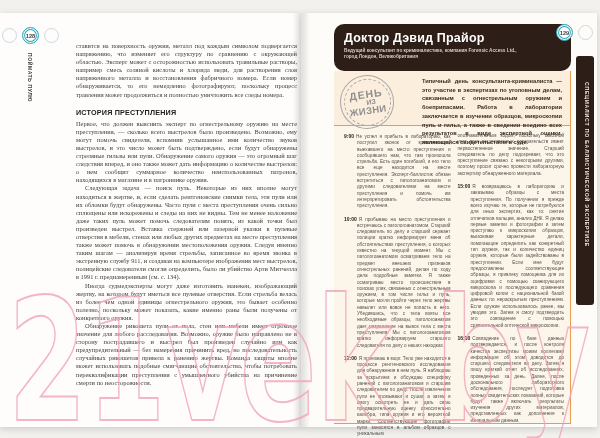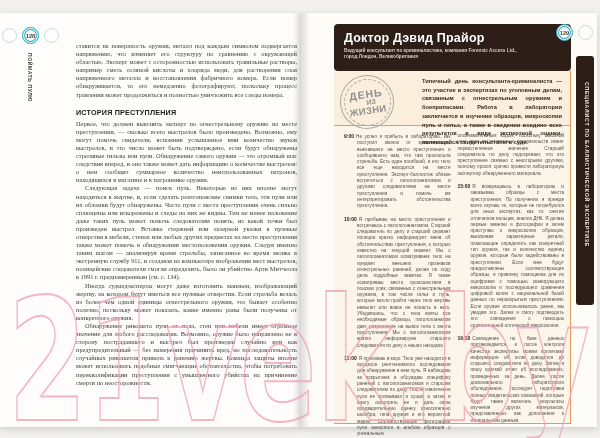--- a/index.html
+++ b/index.html
@@ -31,21 +31,21 @@
     font-size:5px;font-weight:bold;color:#3c3a37;letter-spacing:.6px;white-space:nowrap;}
   .left-body{position:absolute;left:76px;top:29px;width:221px;}
   .left-body p{margin:0;font-family:"Liberation Serif", serif;font-size:6.4px;line-height:8.1px;
     color:#45413c;text-align:justify;}
   .left-body p.indent{text-indent:9px;}
   .left-body h3{margin:9px 0 3px;font-size:7.2px;letter-spacing:.2px;color:#22201d;
     font-family:"Liberation Sans", sans-serif;}
 
   
   .profile-header{position:absolute;left:33px;top:11px;width:237px;height:47px;box-sizing:border-box;
-    background:var(--brown,#2d1f17);border-radius:4px;padding:7px 10px 0;z-index:4;}
+    background:var(--brown,#2d1f17);border-radius:10px;padding:7px 10px 0;z-index:4;}
   .profile-title{font-size:12.5px;font-weight:bold;color:#ffffff;letter-spacing:.2px;margin-bottom:3px;}
   .profile-subtitle{font-size:4.7px;font-weight:bold;color:#d8cec3;line-height:6.3px;}
 
   .panel{position:absolute;left:33px;top:58px;width:237px;height:353px;box-sizing:border-box;
     background:var(--cream,#fcf5ea);border-right:1.2px solid var(--orange,#e89c4e);
     border-bottom:1.2px solid var(--orange,#e89c4e);z-index:3;}
   .intro-row{position:relative;height:54px;background:var(--cream-dark,#fbeedd);
     border-bottom:1.5px solid var(--orange,#e89c4e);}
   .stamp{position:absolute;left:6px;top:4px;width:54px;height:54px;box-sizing:border-box;
     border:1.6px solid #a8a8a8;border-radius:50%;transform:rotate(-10deg);z-index:7;}

